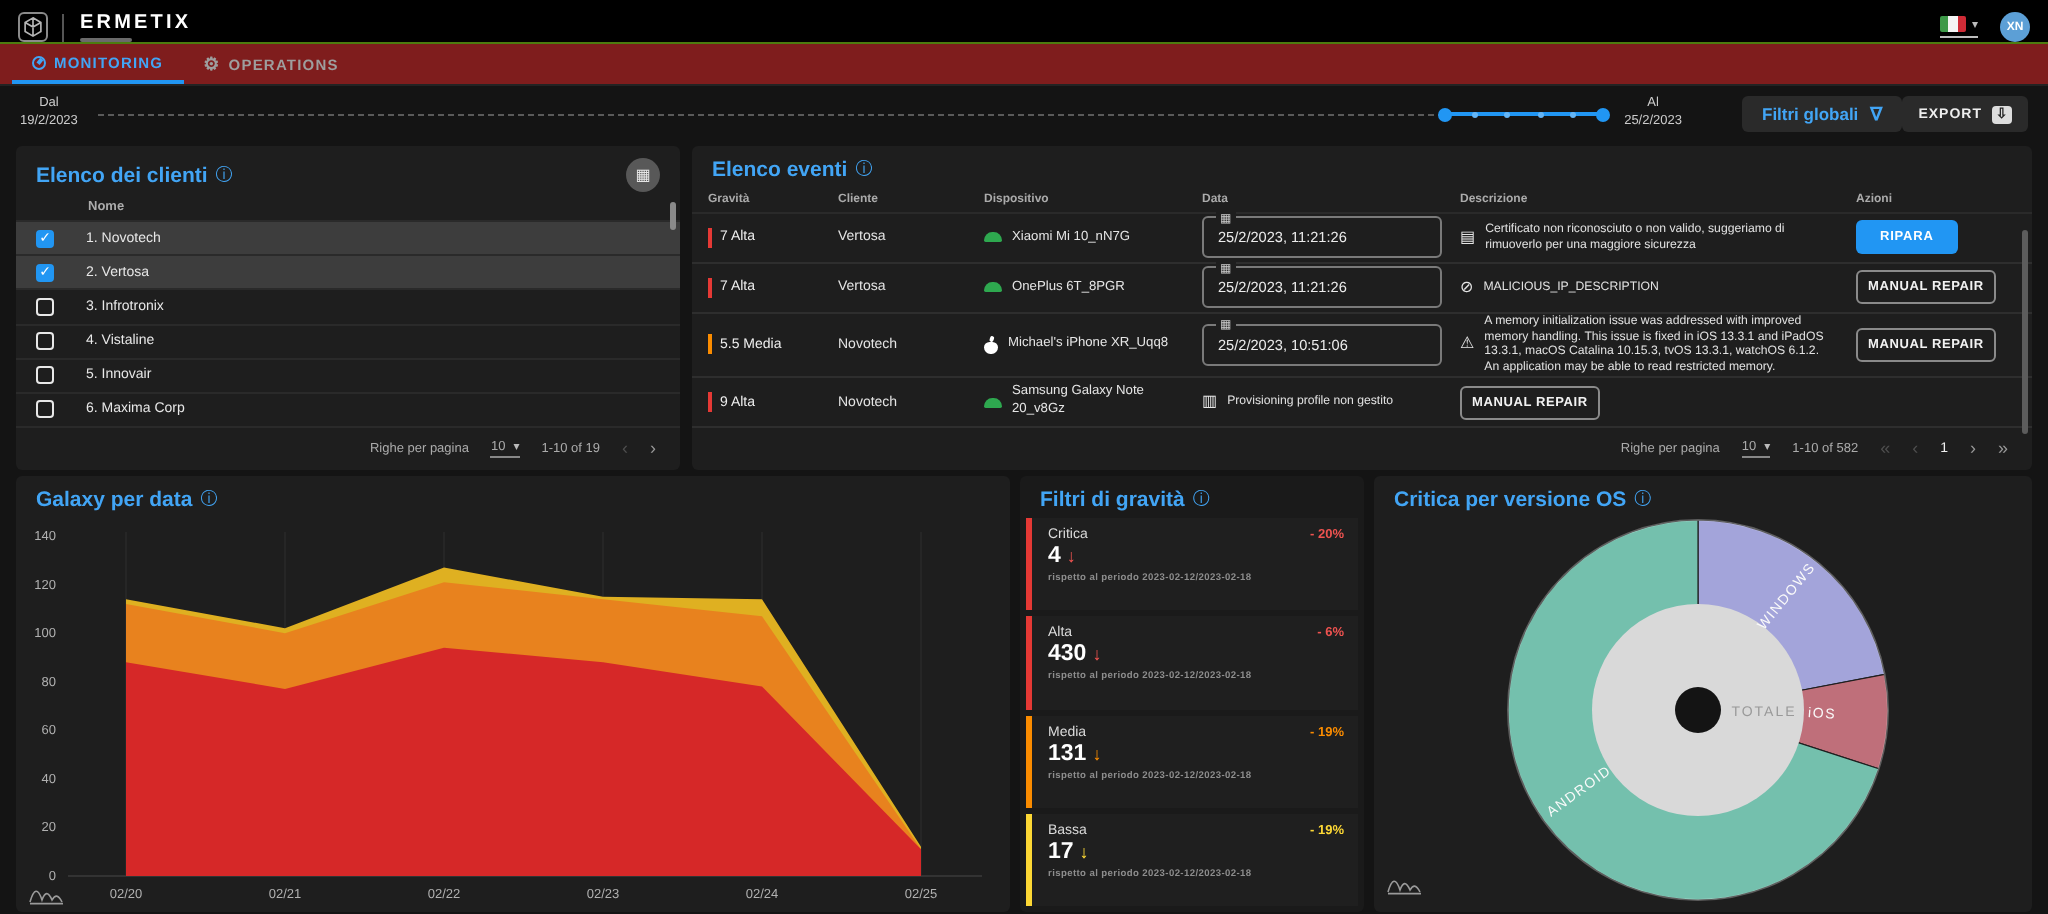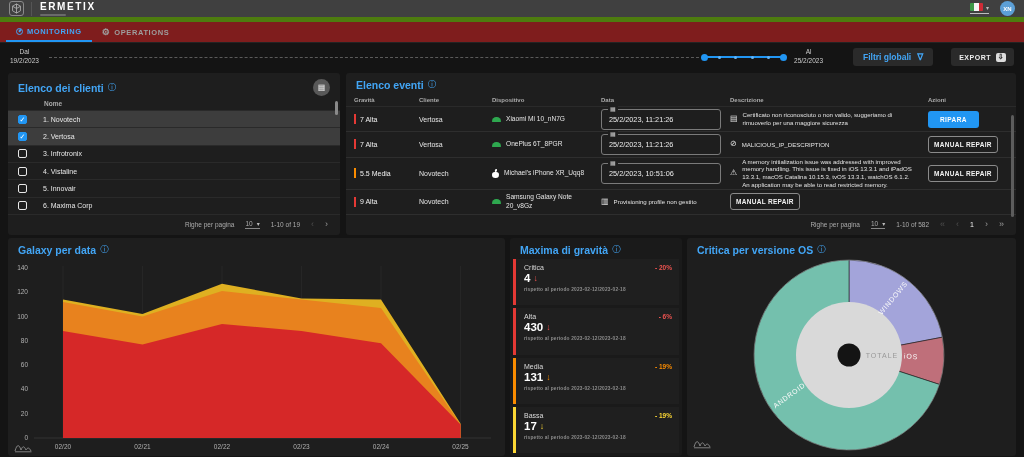--- a/index.html
+++ b/index.html
@@ -1,19 +1,19 @@
 <!DOCTYPE html>
 <html><head>
 <meta charset="utf-8">
 <style>
 *{margin:0;padding:0;box-sizing:border-box}
 html,body{width:1024px;height:457px;overflow:hidden}
 body{background:#141414;font-family:"Liberation Sans",sans-serif;color:#ddd;-webkit-font-smoothing:antialiased}
 
-.topbar{height:22px;background:#404040;display:flex;align-items:center;padding:0 9px;border-bottom:5px solid #4d7c0f}
+.topbar{height:22px;background:#000000;display:flex;align-items:flex-end;padding:0 9px;border-bottom:1px solid #4d7c0f}
 .logo-box{width:15px;height:15px;border:1px solid #8a8a8a;border-radius:3px;display:flex;align-items:center;justify-content:center}
 .brand-wrap{margin-left:7px;border-left:1px solid #555;padding-left:8px;display:flex;flex-direction:column;justify-content:center}
 .brand{font-size:10px;font-weight:bold;letter-spacing:1.6px;color:#fff;line-height:1}
 .tagline{width:26px;height:2px;background:#6a6a6a;margin-top:2px;border-radius:1px}
 .topbar-right{margin-left:auto;display:flex;align-items:center;gap:11px}
 .flag-select{display:flex;align-items:center;gap:3px;border-bottom:1px solid #bdbdbd;padding-bottom:2px;cursor:pointer}
 .flag{width:13px;height:8px;display:flex;border-radius:1px;overflow:hidden}
 .flag div{flex:1}
 .fl-g{background:#3d9948}.fl-w{background:#f5f5f5}.fl-r{background:#cf2b36}
 .caret{font-size:6px;color:#bbb}
@@ -27,21 +27,21 @@
 .gear-icon{font-size:9px;color:#9e9e9e}
 
 .filter-row{height:24px;display:flex;align-items:center;padding:0 10px;margin-top:2px}
 .date-label{font-size:6.5px;color:#ccc;text-align:center;line-height:1.35;white-space:nowrap}
 .slider{flex:1;display:flex;align-items:center;margin:0 10px;cursor:pointer}
 .track{flex:1;border-top:1px dashed #5a5a5a;height:0}
 .range{width:80px;height:2px;background:#2196f3;border-radius:2px;position:relative;display:flex;align-items:center;justify-content:space-evenly}
 .handle{width:7px;height:7px;border-radius:50%;background:#2196f3;position:absolute;top:-2.5px}
 .handle.left{left:-3px}.handle.right{right:-3px}
 .sdot{width:3px;height:3px;border-radius:50%;background:#64b5f6}
-.filter-actions{display:flex;gap:18px;margin-left:30px}
+.filter-actions{display:flex;gap:0;margin-left:30px}
 .btn-ghost{background:#2a2a2a;border:none;border-radius:3px;display:flex;align-items:center;gap:6px;padding:4px 10px;font-size:8.5px;font-weight:bold;color:#42a5f5;cursor:pointer;font-family:inherit}
 .funnel{font-size:9px;line-height:1}
 .btn-export{background:#2a2a2a;border:none;border-radius:3px;display:flex;align-items:center;gap:5px;padding:4px 8px;font-size:7px;font-weight:bold;letter-spacing:.5px;color:#eee;cursor:pointer;font-family:inherit}
 .export-icon{background:#ddd;color:#222;border-radius:2px;width:10px;height:9px;font-size:7px;display:flex;align-items:center;justify-content:center}
 
 .main{padding:2px 8px}
 .row1{display:flex;gap:6px;height:162px;margin-top:2px}
 .row2{display:flex;gap:5px;height:218px;margin-top:3px}
 .panel{background:#1e1e1e;border-radius:3px;position:relative}
 .panel-title{display:flex;align-items:center;gap:4px;padding:6px 10px 3px;font-size:10.5px;font-weight:bold;color:#42a5f5}
@@ -383,21 +383,21 @@
         </svg>
       <span class="watermark">
         <svg width="20" height="12" viewBox="0 0 20 12">
             <path d="M1 10 C3 3,5 3,7 9 C8.5 5,10 4.5,12 9 C13.5 6.5,15 6,17 10 M1 10.8 L17.5 10.8" fill="none" stroke="#9a9a9a" stroke-width="0.8"></path>
           </svg>
       </span>
     </div>
 
     <div class="panel sevp">
       <div class="panel-title">
-        <span>Maxima di gravità</span>
+        <span>Filtri di gravità</span>
         <span class="info-icon">ⓘ</span>
       </div>
       <div class="sev-cards">
         <div class="sev-card">
           <div class="sc-label">Critica</div>
           <div class="sc-val">
               <span>4</span>
               <span class="sc-arr t-red">↓</span>
             </div>
           <div class="sc-note">rispetto al periodo 2023-02-12/2023-02-18</div>

